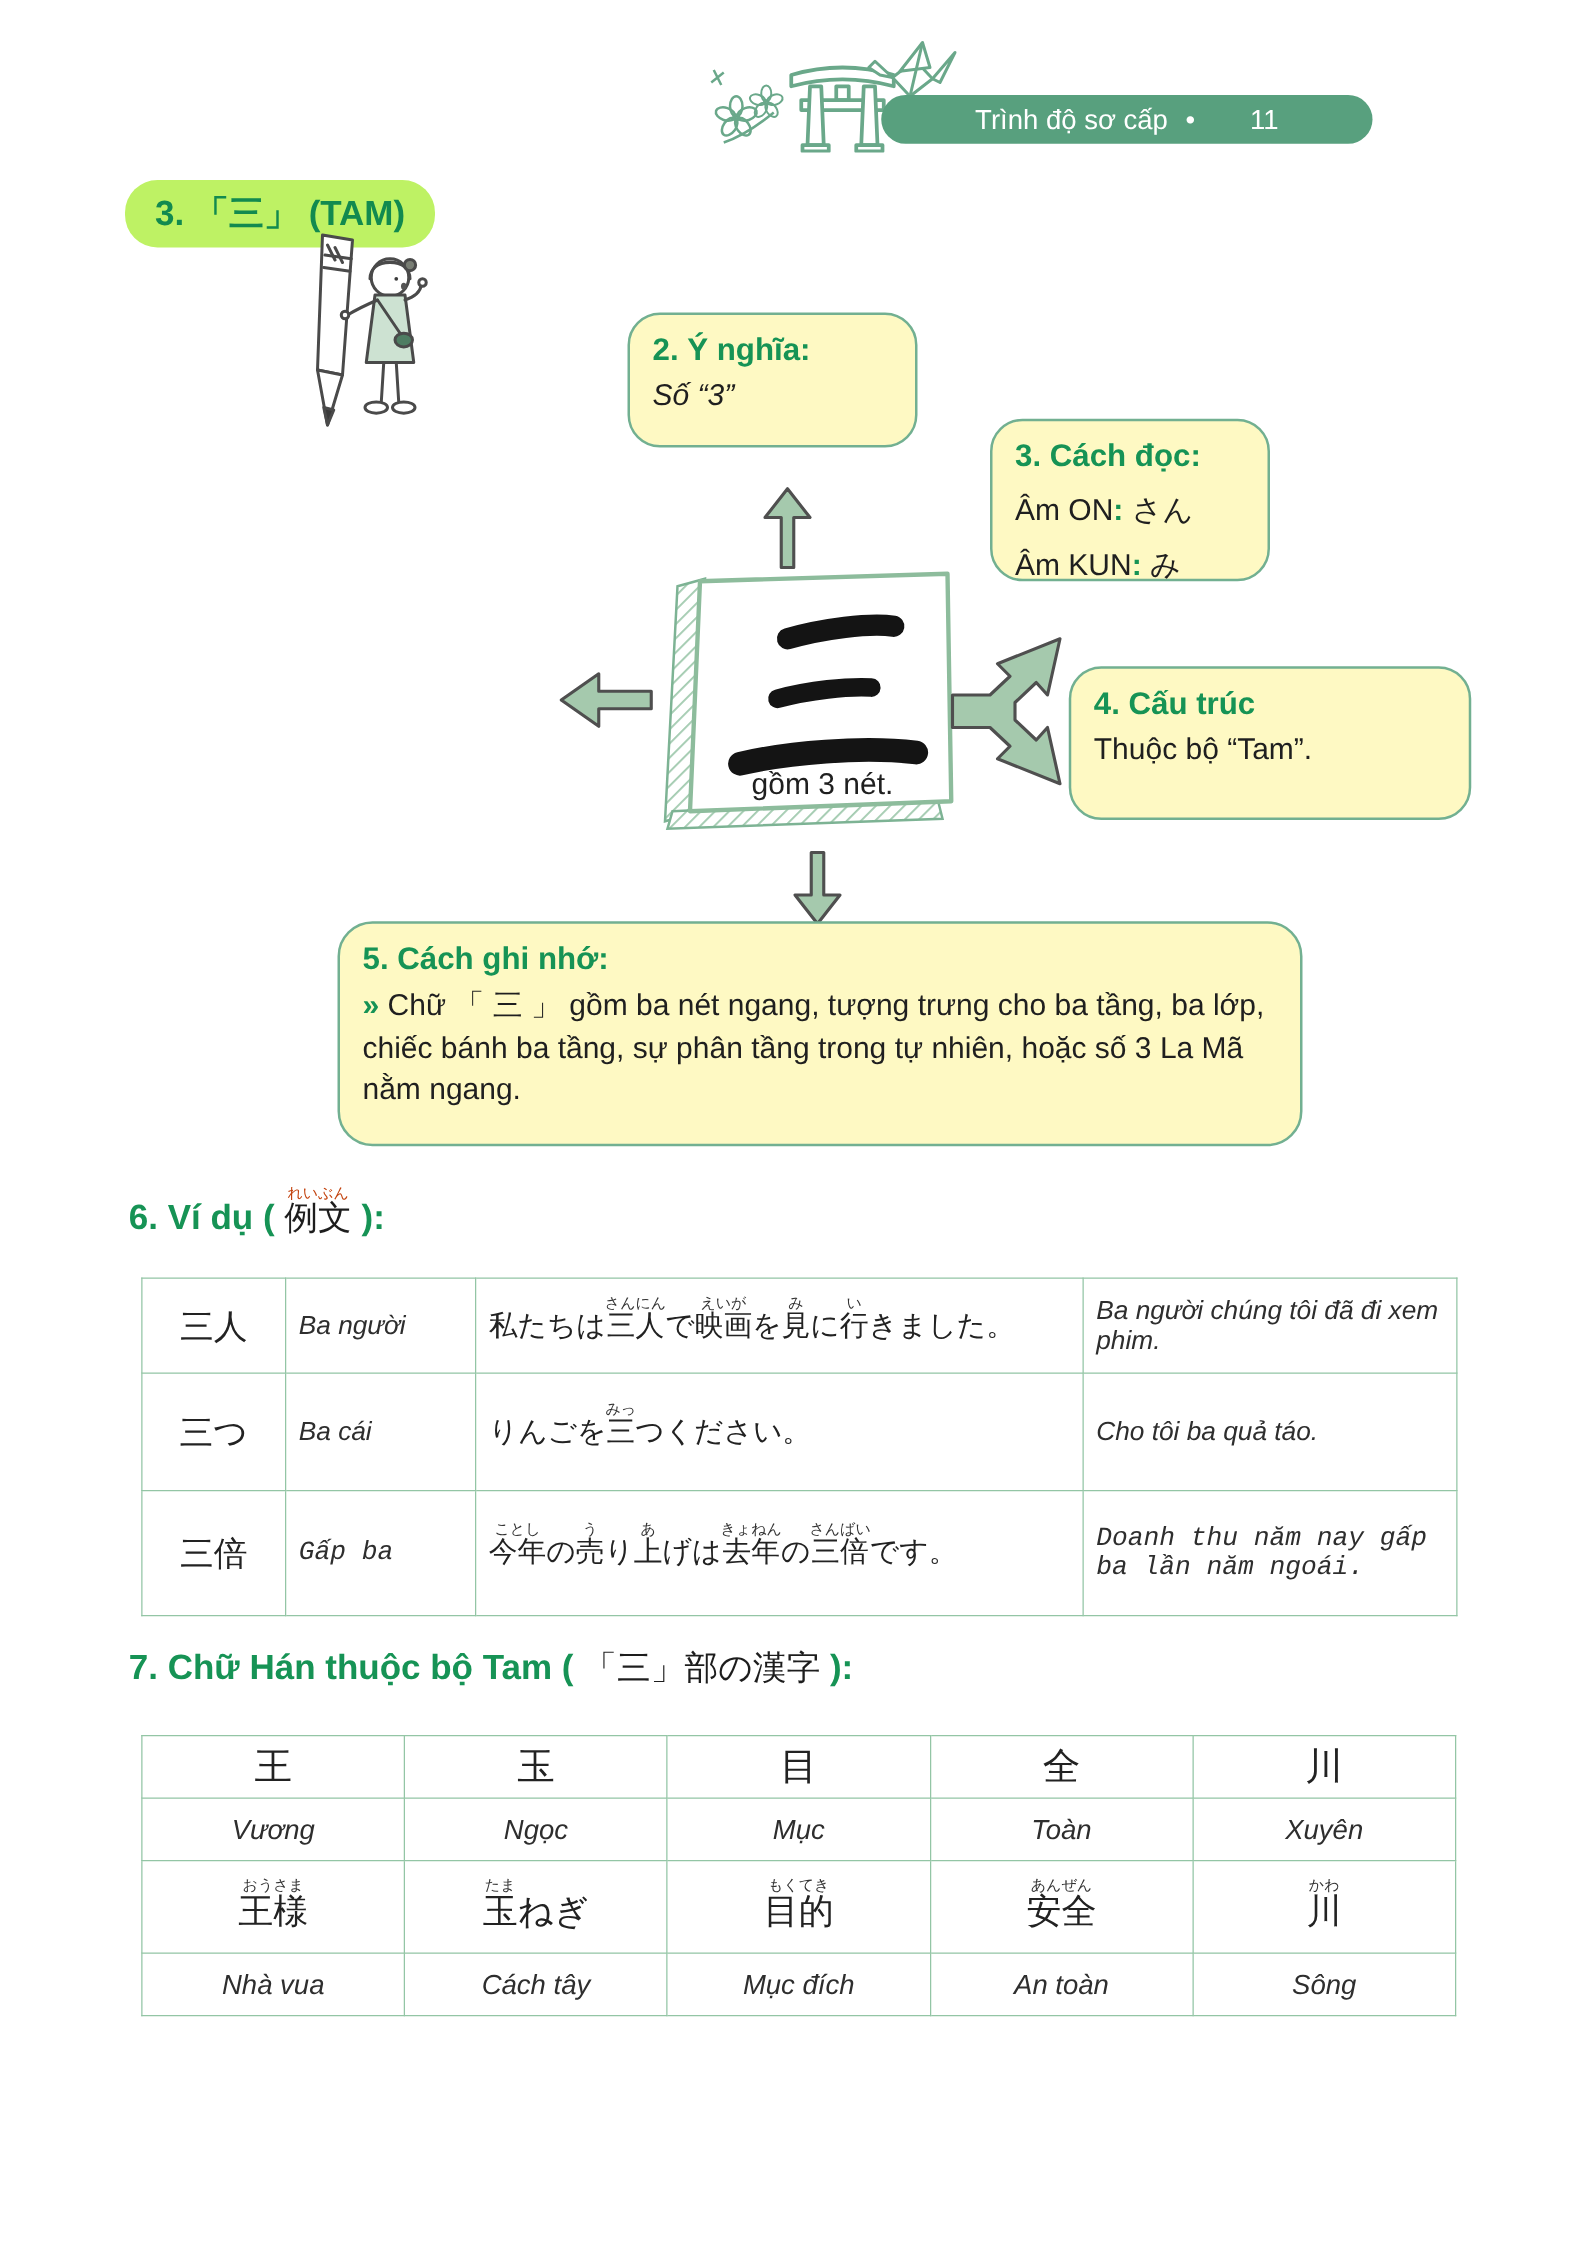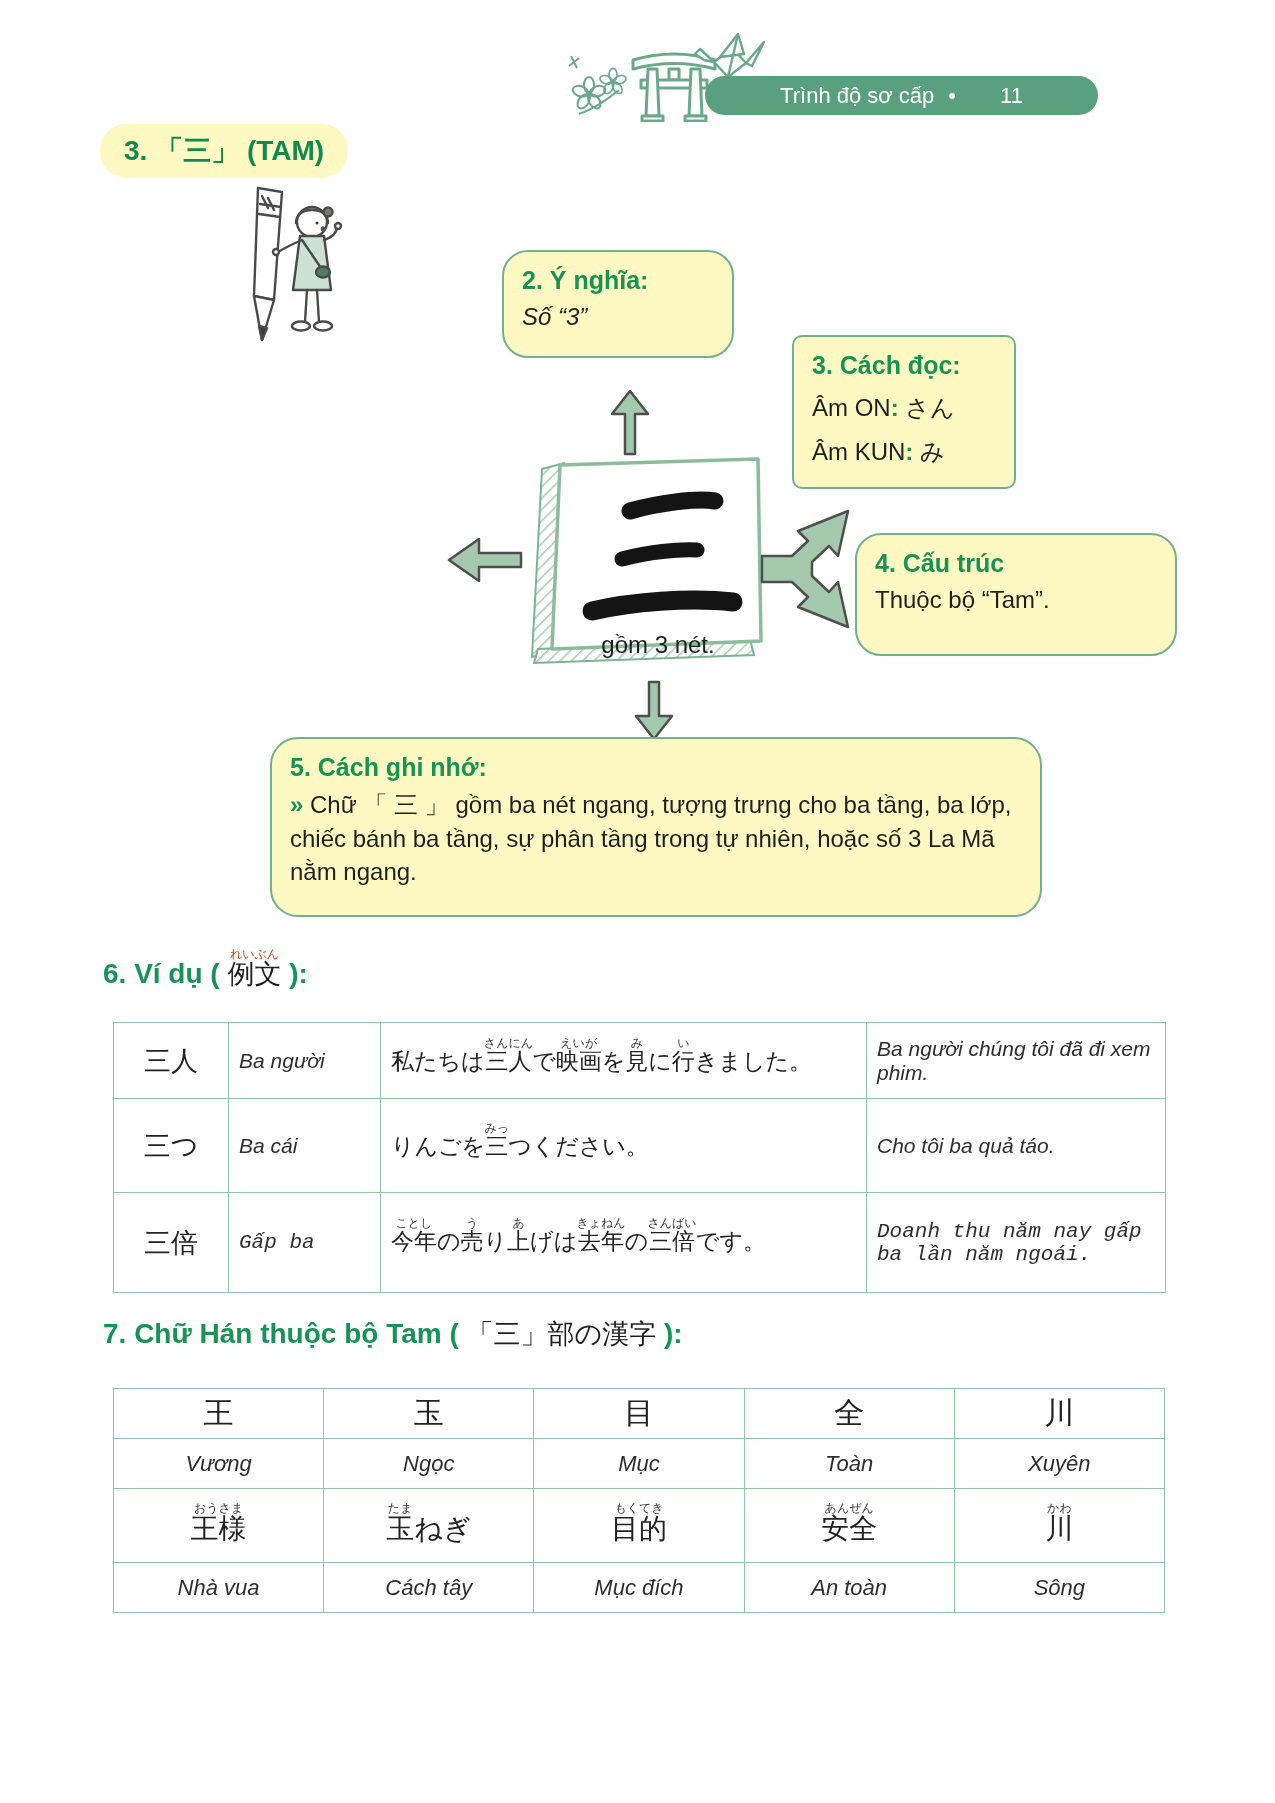--- a/index.html
+++ b/index.html
@@ -7,36 +7,36 @@
         font-family:"Liberation Sans","DejaVu Sans",sans-serif;color:#222;}
 
   
   .hdr-icon{position:absolute;}
   .badge{position:absolute;left:705px;top:76px;width:393px;height:39px;background:#58a07e;
          border-radius:20px;display:flex;align-items:center;justify-content:center;gap:14px;
          color:#fff;font-size:22px;}
   .badge .num{margin-left:30px;}
 
   
-  .title-pill{position:absolute;left:100px;top:124px;background:#fef9c3;border-radius:26px;
+  .title-pill{position:absolute;left:100px;top:144px;background:#bef264;border-radius:26px;
               padding:8px 24px;font-size:28px;font-weight:bold;color:#128a4f;}
 
   
   .dbox{position:absolute;background:#fef9c3;border:2.5px solid #72b091;border-radius:22px;
         padding:12px 18px;box-sizing:border-box;}
   .dbox .bh{color:#169355;font-weight:bold;font-size:25px;margin:2px 0 6px 0;}
   .dbox .bb{font-size:24px;color:#1f1f1f;line-height:1.32;}
   .italic{font-style:italic;}
   .green{color:#169355;}
   .justify{text-align:justify;}
   .rline{font-size:24px;color:#1f1f1f;margin-top:12px;}
   .rline .colon{color:#169355;font-weight:bold;}
 
   .center-box{position:absolute;left:518px;top:453px;width:247px;height:222px;}
-  .center-caption{position:absolute;left:40px;bottom:16px;width:200px;text-align:center;
+  .center-caption{position:absolute;left:40px;bottom:33px;width:200px;text-align:center;
                   font-size:24px;color:#1f1f1f;}
 
   .arrow{position:absolute;}
 
   
   .sec-heading{position:absolute;font-size:28px;font-weight:bold;color:#169355;white-space:nowrap;}
   .sec-heading .kj{font-weight:normal;color:#1d1d1d;font-family:"DejaVu Serif","DejaVu Sans",serif;font-size:27px;}
   .sec-heading ruby rt{font-size:12px;font-weight:normal;color:#c2410c;}
 
   
@@ -143,21 +143,21 @@
       <ellipse cx="77" cy="144" rx="9" ry="4.5" fill="#fff"></ellipse>
       <ellipse cx="99" cy="144" rx="9" ry="4.5" fill="#fff"></ellipse>
     </g>
   </svg>
 
   <div class="dbox" style="left:502px;top:250px;width:232px;height:108px;border-radius:26px;">
     <div class="bh">2. Ý nghĩa:</div>
     <div class="bb italic">Số “3”</div>
   </div>
 
-  <div class="dbox" style="left:792px;top:335px;width:224px;height:154px;border-radius:10px;">
+  <div class="dbox" style="left:792px;top:335px;width:224px;height:130px;border-radius:26px;">
     <div class="bh">3. Cách đọc:</div>
     <div class="rline"><span>Âm ON</span><span class="colon">:</span> <span>さん</span></div>
     <div class="rline"><span>Âm KUN</span><span class="colon">:</span> <span>み</span></div>
   </div>
 
 
   <div class="dbox" style="left:855px;top:533px;width:322px;height:123px;border-radius:26px;">
     <div class="bh">4. Cấu trúc</div>
     <div class="bb">Thuộc bộ “Tam”.</div>
   </div>

